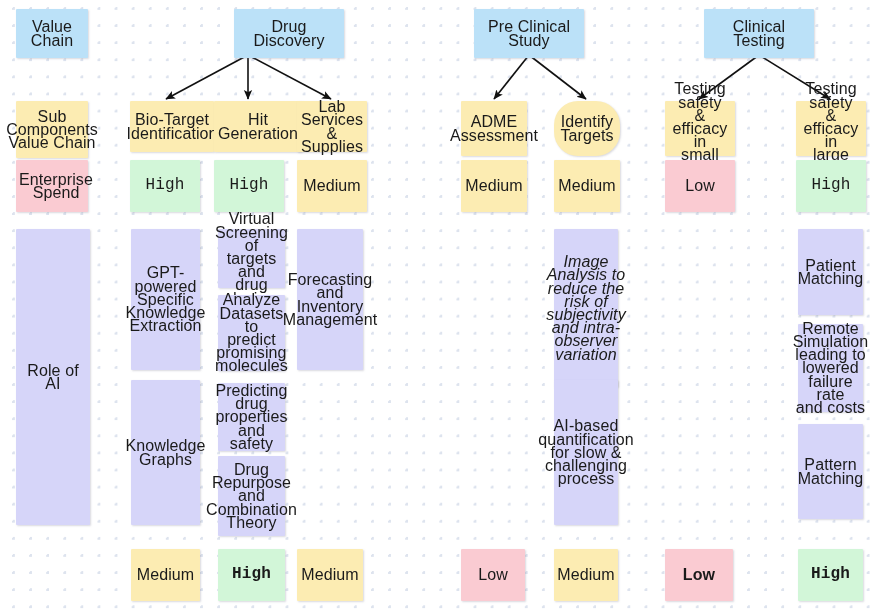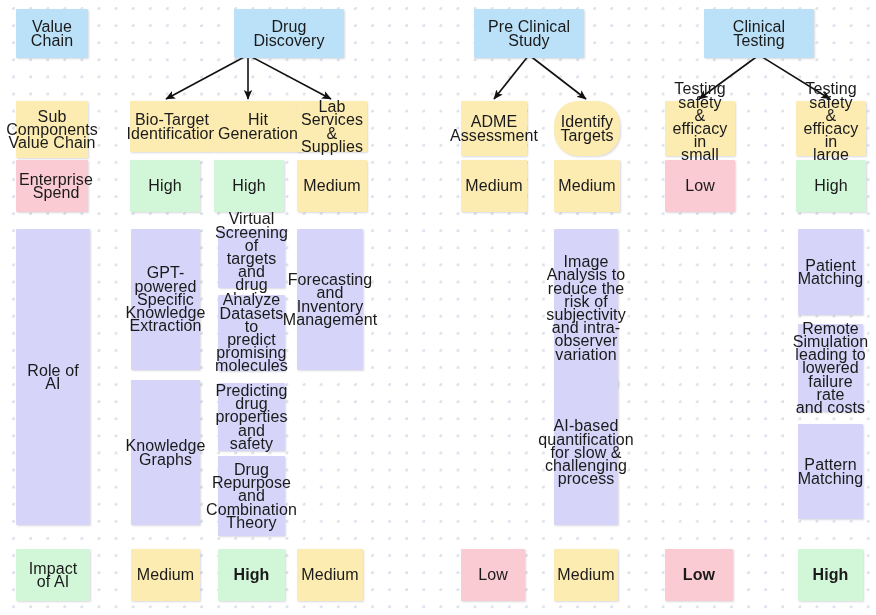--- a/index.html
+++ b/index.html
@@ -33,21 +33,21 @@
     line-height: 13.2px;
     color: #1a1a1a;
     padding: 2px 4px;
     border-radius: 1px;
     box-shadow: 1px 1px 2px rgba(120,120,140,0.28);
     letter-spacing: 0.1px;
     white-space: pre-line;
   }
   .blue   { background: #bbe1f8; }
   .yellow { background: #fcecb2; }
-  .green  { background: #d2f6d8; }
+  .green  { background: #d2f6d8; font-family: Liberation Mono, monospace; }
   .pink   { background: #facbd2; }
   .purple { background: #d6d5f9; }
   .bold   { font-weight: bold; }
   #edges {
     position: absolute;
     left: 0; top: 0;
     width: 876px;
     height: 615px;
     pointer-events: none;
   }
@@ -133,21 +133,21 @@
   <div class="node purple" style="left:218px; top:456px; width:67px;  height:80px;">Drug
 Repurpose
 and
 Combination
 Theory</div>
 
   <div class="node purple" style="left:297px; top:229px; width:66px;  height:141px;">Forecasting
 and Inventory
 Management</div>
 
-  <div class="node purple" style="left:554px; top:229px; width:64px;  height:158px;">Image
+  <div class="node purple" style="left:554px; top:229px; width:64px;  height:158px;font-style:italic;">Image
 Analysis to
 reduce the
 risk of
 subjectivity
 and intra-
 observer
 variation</div>
   <div class="node purple" style="left:554px; top:380px; width:64px;  height:145px;">AI-based
 quantification
 for slow &amp;
@@ -158,21 +158,20 @@
 Matching</div>
   <div class="node purple" style="left:798px; top:324px; width:65px;  height:88px;">Remote
 Simulation
 leading to
 lowered
 failure rate
 and costs</div>
   <div class="node purple" style="left:798px; top:424px; width:65px;  height:95px;">Pattern
 Matching</div>
 
-  <div class="node green" style="left:16px;  top:549px; width:74px; height:52px;">Impact of AI</div>
   <div class="node yellow" style="left:131px; top:549px; width:69px; height:52px;">Medium</div>
   <div class="node green bold" style="left:218px; top:549px; width:67px; height:52px;">High</div>
   <div class="node yellow" style="left:297px; top:549px; width:66px; height:52px;">Medium</div>
   <div class="node pink" style="left:461px; top:549px; width:64px; height:52px;">Low</div>
   <div class="node yellow" style="left:554px; top:549px; width:64px; height:52px;">Medium</div>
   <div class="node pink bold" style="left:665px; top:549px; width:68px; height:52px;">Low</div>
   <div class="node green bold" style="left:798px; top:549px; width:65px; height:52px;">High</div>
 
 </div>
 

